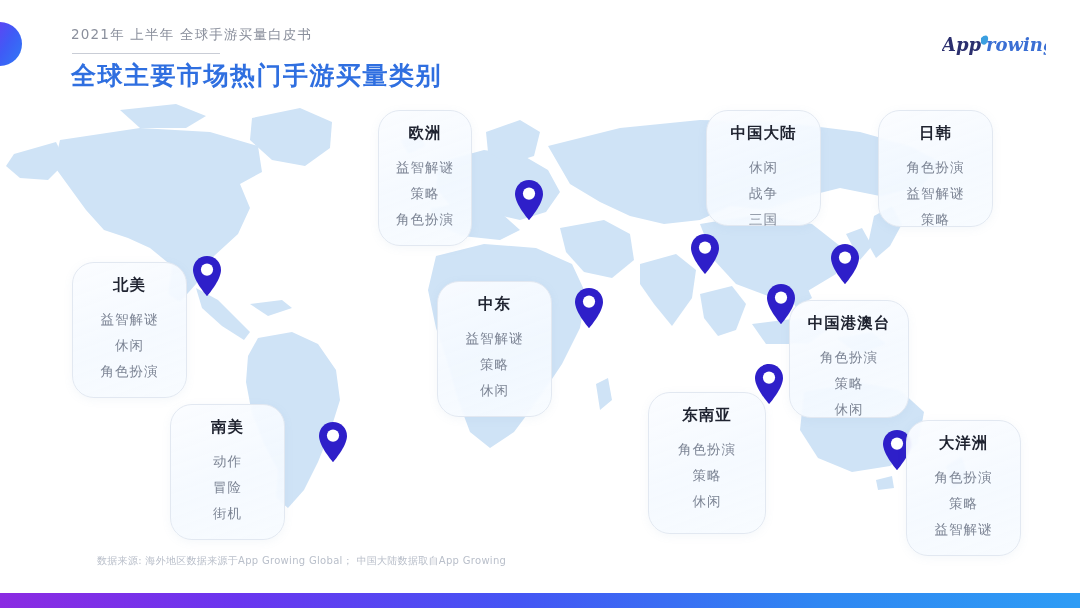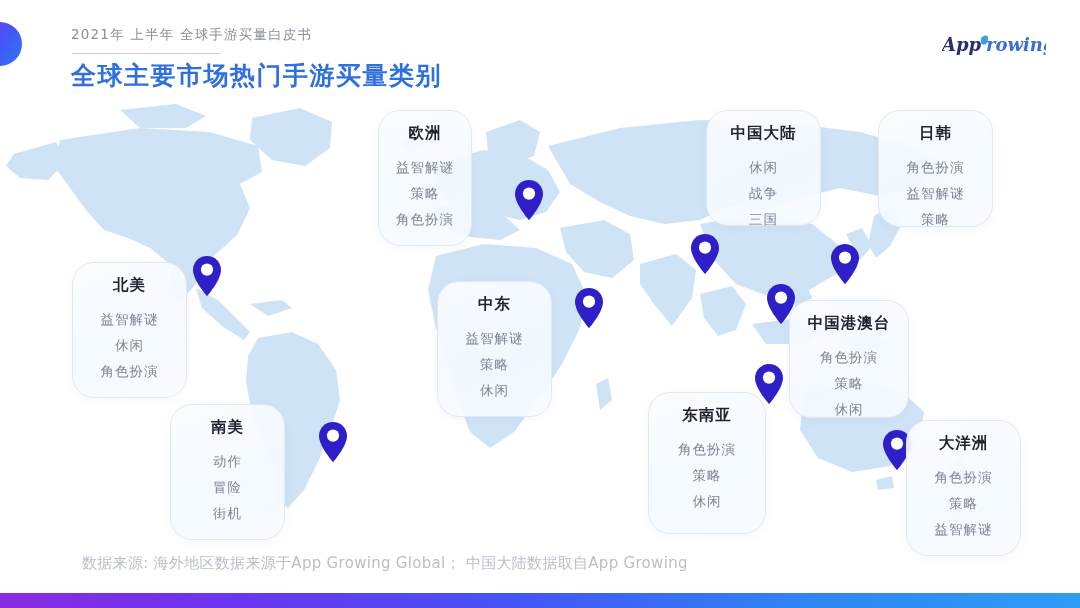--- a/index.html
+++ b/index.html
@@ -60,22 +60,22 @@
     font-size:15.5px;font-weight:bold;color:#1f2330;letter-spacing:1px;
     line-height:1.2;margin-bottom:11px;white-space:nowrap;
   }
   .card .c-item{
     font-size:13.5px;color:#7c8494;letter-spacing:1px;line-height:1.95;
     white-space:nowrap;font-weight:400;
   }
 
   
   .footer{
-    position:absolute;left:82px;top:554px;z-index:6;
-    font-size:15px;color:#b9bfca;letter-spacing:.3px;white-space:nowrap;
+    position:absolute;left:97px;top:554px;z-index:6;
+    font-size:10px;color:#b9bfca;letter-spacing:.3px;white-space:nowrap;
   }
   .bottom-bar{
     position:absolute;left:0;bottom:0;width:1080px;height:15px;z-index:8;
     background:linear-gradient(90deg,#8b2be2 0%,#6a35ef 22%,#4455f4 48%,#2f87f2 76%,#2e9cf5 100%);
   }
 </style>
 </head>
 <body>
 
 <div id="stage">

